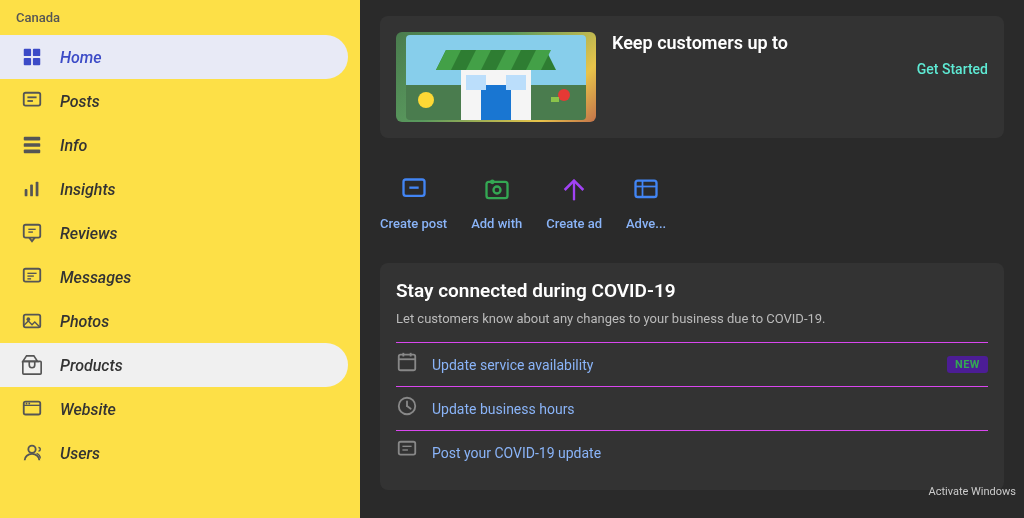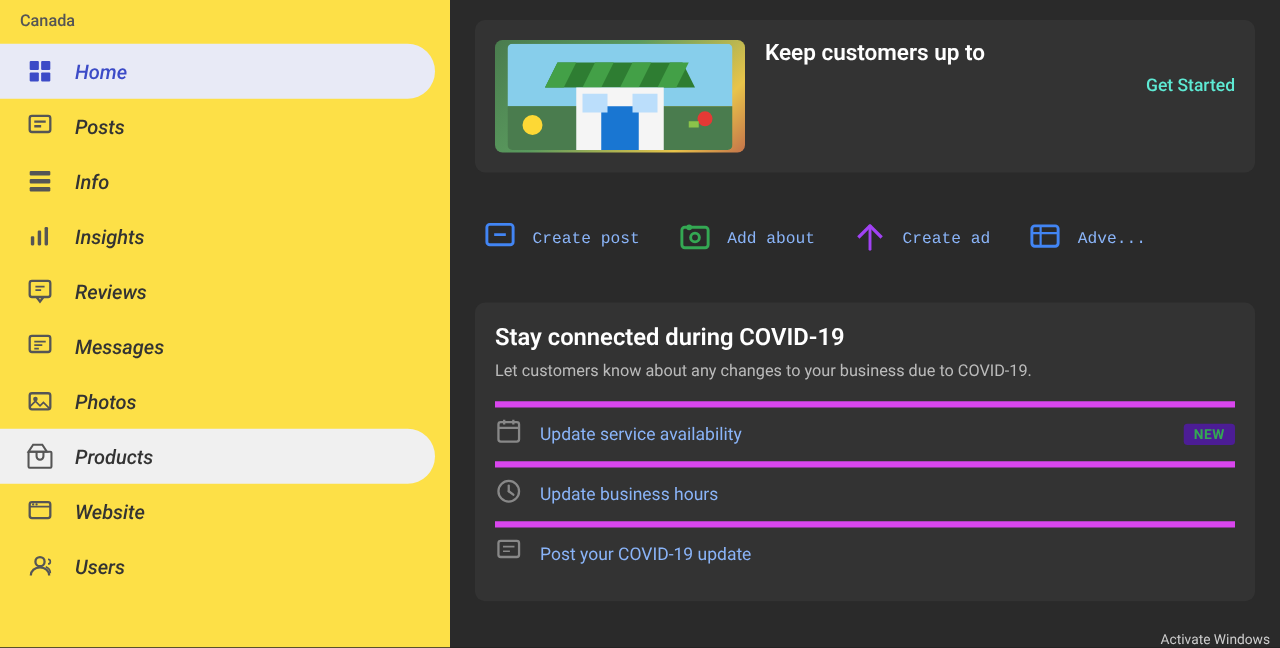--- a/index.html
+++ b/index.html
@@ -144,28 +144,27 @@
     
     .actions-row {
       display: flex;
       gap: 24px;
       margin-bottom: 20px;
       padding: 12px 0;
     }
 
     .action-btn {
       display: flex;
-      flex-direction: row;
+      flex-direction: column;
       align-items: center;
       gap: 6px;
       cursor: pointer;
       color: #8ab4f8;
       font-size: 13px;
       font-weight: 500;
-      font-family: Liberation Mono, monospace;
     }
 
     .action-btn-icon {
       width: 40px;
       height: 40px;
       border-radius: 8px;
       display: flex;
       align-items: center;
       justify-content: center;
       font-size: 22px;
@@ -194,21 +193,21 @@
       color: #bbb;
       margin-bottom: 14px;
       line-height: 1.4;
     }
 
     .covid-item {
       display: flex;
       align-items: center;
       gap: 12px;
       padding: 8px 0;
-      border-top: 5px solid #d946ef;
+      border-top: 1px solid #d946ef;
     }
 
     .covid-item-icon {
       color: #666;
       font-size: 20px;
       width: 24px;
       flex-shrink: 0;
     }
 
     .covid-item-link {
@@ -224,21 +223,21 @@
       font-size: 11px;
       font-weight: 700;
       padding: 2px 8px;
       border-radius: 3px;
       letter-spacing: 0.5px;
     }
 
     
     .activate-windows {
       position: absolute;
-      bottom: 0;
+      bottom: 20px;
       right: 8px;
       color: #ccc;
       font-size: 11px;
     }
 
     
     .sidebar::-webkit-scrollbar { width: 4px; }
     .sidebar::-webkit-scrollbar-track { background: transparent; }
     .sidebar::-webkit-scrollbar-thumb { background: #ccc; border-radius: 2px; }
 
@@ -417,21 +416,21 @@
         <span>Create post</span>
       </div>
       <div class="action-btn">
         <span class="action-btn-icon teal">
           <svg width="28" height="28" viewBox="0 0 24 24" fill="none">
             <rect x="3" y="5" width="18" height="14" rx="2" stroke="#34a853" stroke-width="2"></rect>
             <circle cx="12" cy="12" r="3" stroke="#34a853" stroke-width="2"></circle>
             <circle cx="8" cy="5" r="2" fill="#34a853"></circle>
           </svg>
         </span>
-        <span>Add about</span>
+        <span>Add with</span>
       </div>
       <div class="action-btn">
         <span class="action-btn-icon orange">
           <svg width="28" height="28" viewBox="0 0 24 24" fill="none">
             <path d="M4 12L12 4l8 8" stroke="#a142f4" stroke-width="2.2" stroke-linejoin="round"></path>
             <path d="M12 4v16" stroke="#a142f4" stroke-width="2" stroke-linecap="round"></path>
           </svg>
         </span>
         <span>Create ad</span>
       </div>

